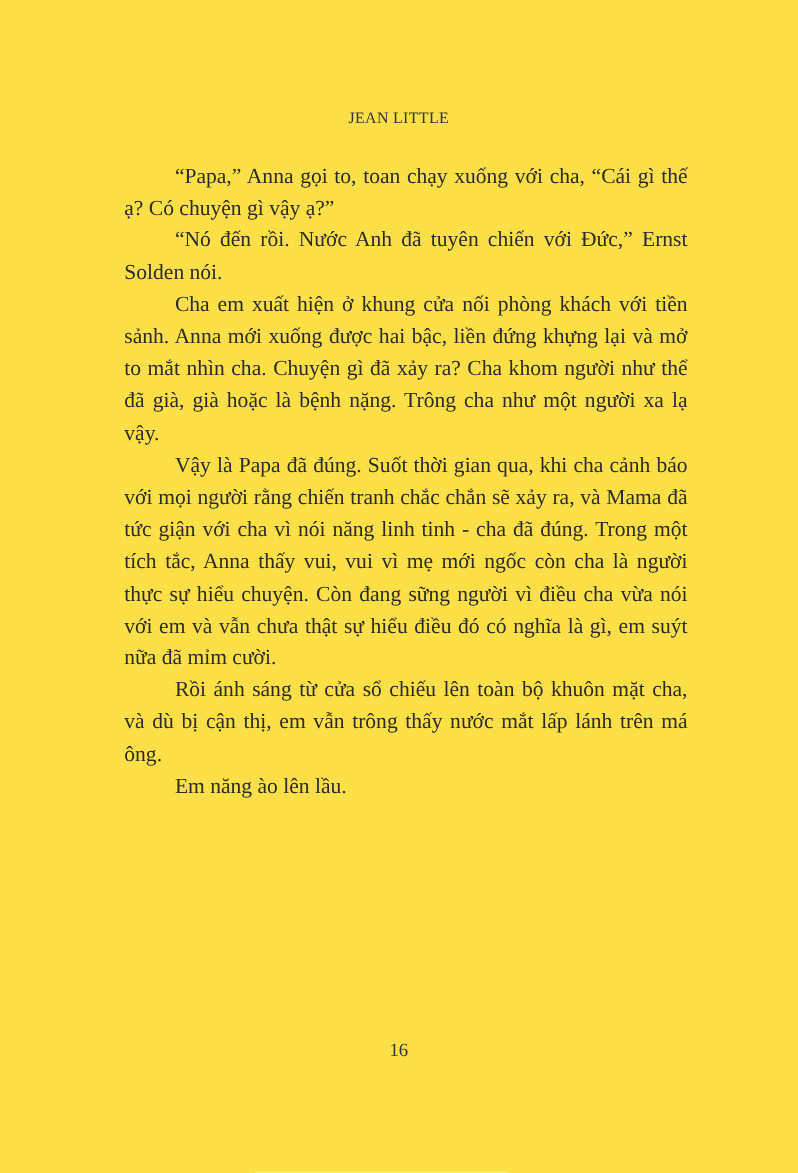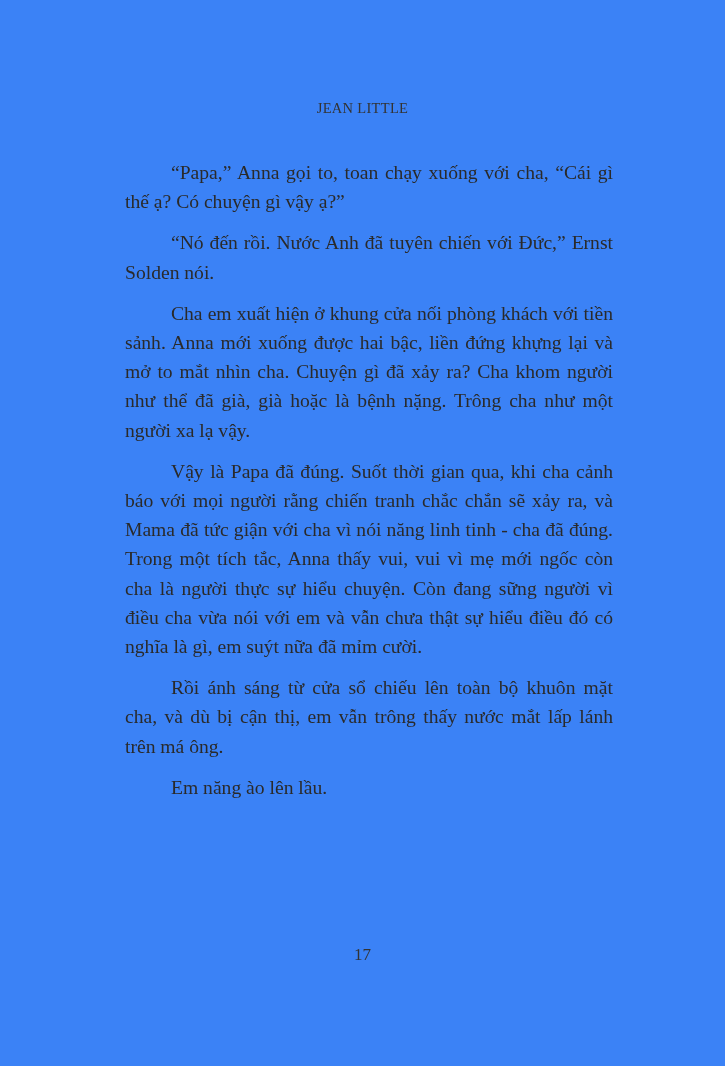--- a/index.html
+++ b/index.html
@@ -1,31 +1,31 @@
 <!DOCTYPE html>
 <html><head>
 <meta charset="utf-8">
 <style>
   html, body { margin: 0; padding: 0; background: #ffffff; }
   body { width: 725px; height: 1066px; position: relative; overflow: hidden; }
-  .page { position: absolute; left: 0; top: 0; width: 725px; height: 1066px; background: #3b82f6; color: #2b2b2b; font-family: "DejaVu Serif", "Liberation Serif", serif; }
+  .page { position: absolute; left: 0; top: 0; width: 725px; height: 1066px; background: #fde047; color: #2b2b2b; font-family: "DejaVu Serif", "Liberation Serif", serif; }
   .running-head { position: absolute; top: 100px; left: 0; width: 725px; text-align: center; font-size: 14.5px; letter-spacing: 0.3px; color: #333; font-family: "Liberation Serif", serif; }
   .body-text { position: absolute; top: 146px; left: 113px; width: 512px; font-family: "Liberation Serif", serif; font-size: 19.6px; line-height: 29.2px; color: #2a2a2a; }
-  .para { margin: 12px; text-indent: 46px; text-align: justify; }
+  .para { margin: 0; text-indent: 46px; text-align: justify; }
   .page-number { position: absolute; top: 945px; left: 0; width: 725px; text-align: center; font-family: "Liberation Serif", serif; font-size: 17px; color: #333; }
 </style>
 </head>
 <body>
 
 <div class="page">
   <div class="running-head">JEAN LITTLE</div>
 
   <div class="body-text">
     <p class="para">“Papa,” Anna gọi to, toan chạy xuống với cha, “Cái gì thế ạ? Có chuyện gì vậy ạ?”</p>
     <p class="para">“Nó đến rồi. Nước Anh đã tuyên chiến với Đức,” Ernst Solden nói.</p>
     <p class="para">Cha em xuất hiện ở khung cửa nối phòng khách với tiền sảnh. Anna mới xuống được hai bậc, liền đứng khựng lại và mở to mắt nhìn cha. Chuyện gì đã xảy ra? Cha khom người như thể đã già, già hoặc là bệnh nặng. Trông cha như một người xa lạ vậy.</p>
     <p class="para">Vậy là Papa đã đúng. Suốt thời gian qua, khi cha cảnh báo với mọi người rằng chiến tranh chắc chắn sẽ xảy ra, và Mama đã tức giận với cha vì nói năng linh tinh - cha đã đúng. Trong một tích tắc, Anna thấy vui, vui vì mẹ mới ngốc còn cha là người thực sự hiểu chuyện. Còn đang sững người vì điều cha vừa nói với em và vẫn chưa thật sự hiểu điều đó có nghĩa là gì, em suýt nữa đã mỉm cười.</p>
     <p class="para">Rồi ánh sáng từ cửa sổ chiếu lên toàn bộ khuôn mặt cha, và dù bị cận thị, em vẫn trông thấy nước mắt lấp lánh trên má ông.</p>
     <p class="para">Em năng ào lên lầu.</p>
   </div>
 
-  <div class="page-number">17</div>
+  <div class="page-number">16</div>
 </div>
 
 </body></html>

